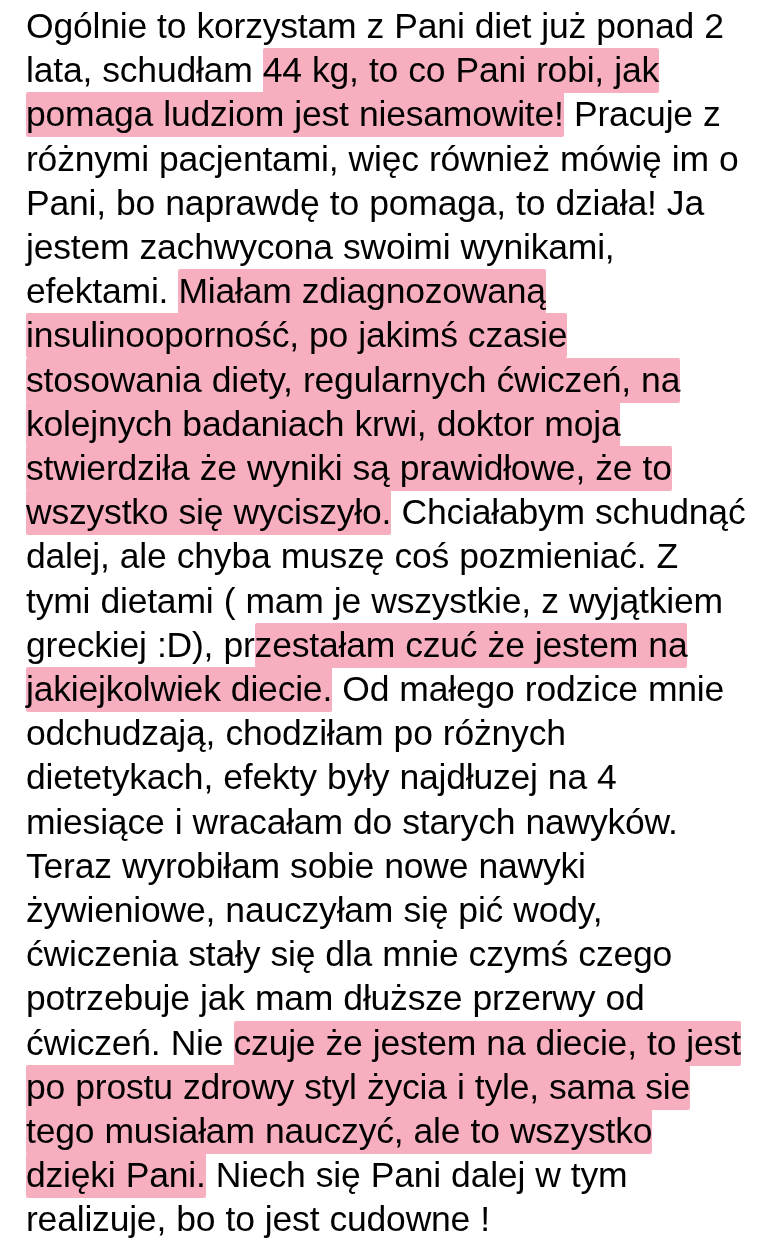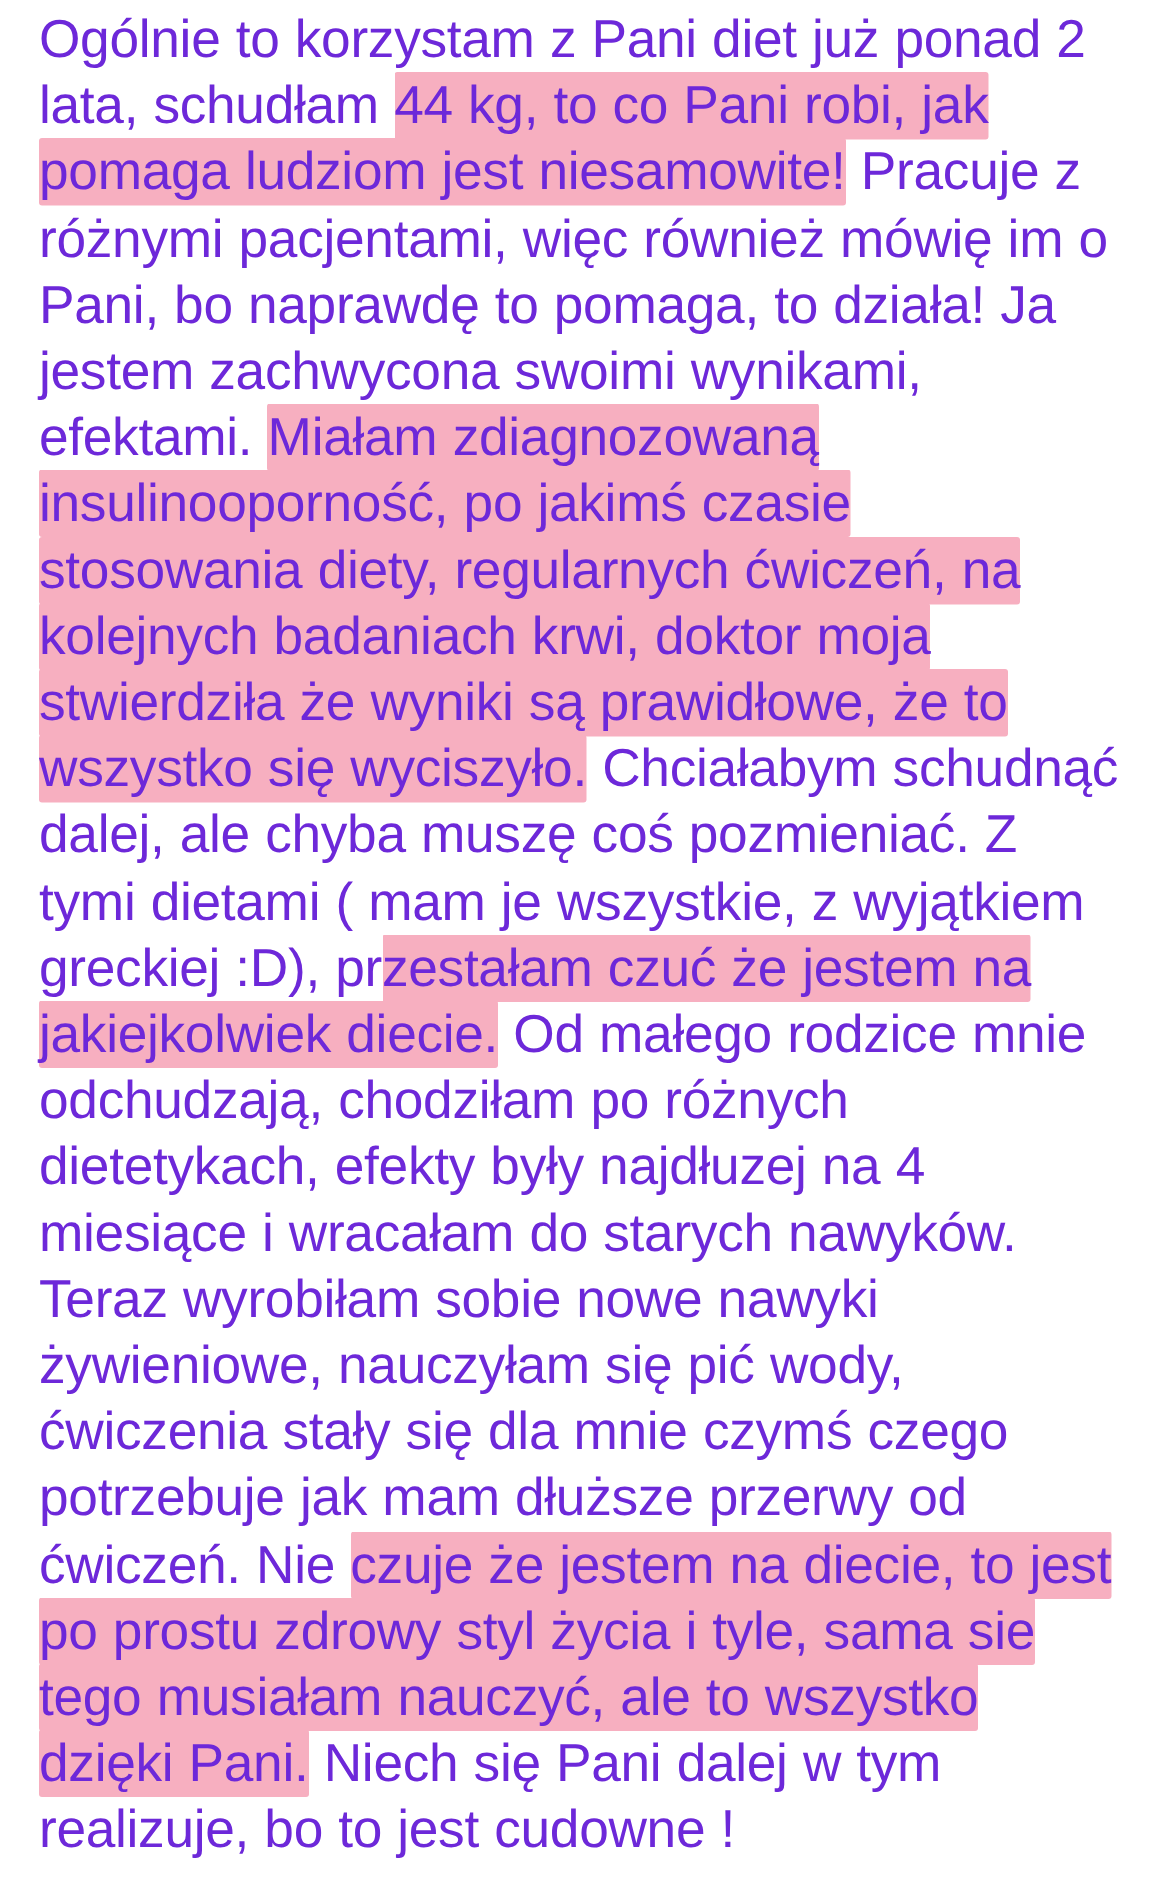--- a/index.html
+++ b/index.html
@@ -11,21 +11,21 @@
     width: 768px;
     height: 1254px;
     overflow: hidden;
     font-family: "Liberation Sans", sans-serif;
   }
   #testimonial {
     box-sizing: border-box;
     width: 768px;
     height: 1254px;
     padding: 4px 20px 0 26px;
-    color: #6d28d9;
+    color: #000000;
     font-size: 35.5px;
     line-height: 44.2px;
     letter-spacing: -0.2px;
     word-spacing: 0.5px;
     text-align: left;
   }
   .hl {
     background: #f7afc0;
     padding: 2px 0 3px 0;
     box-decoration-break: clone;

